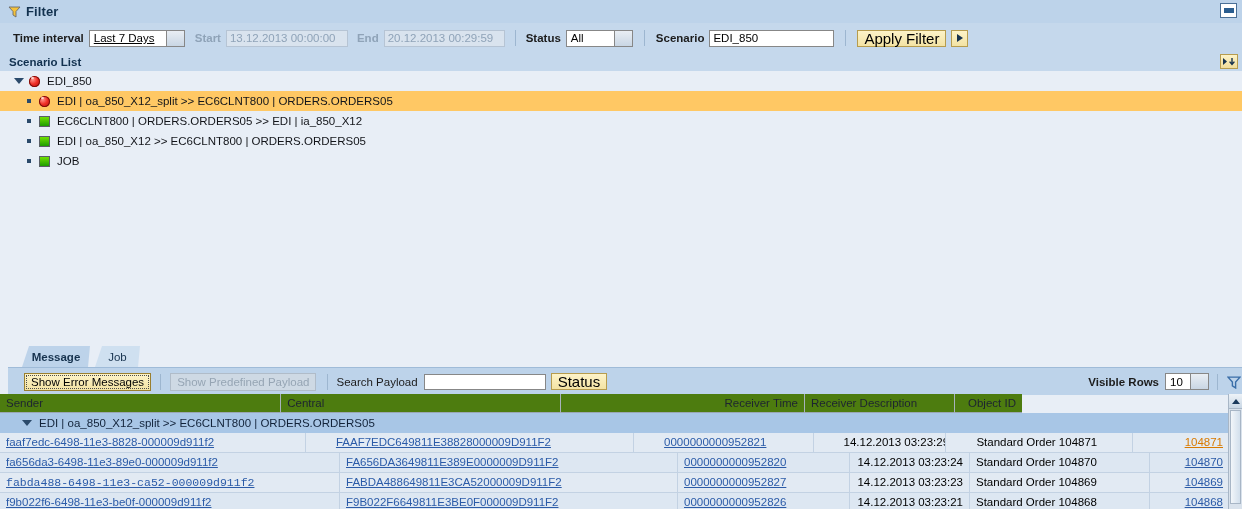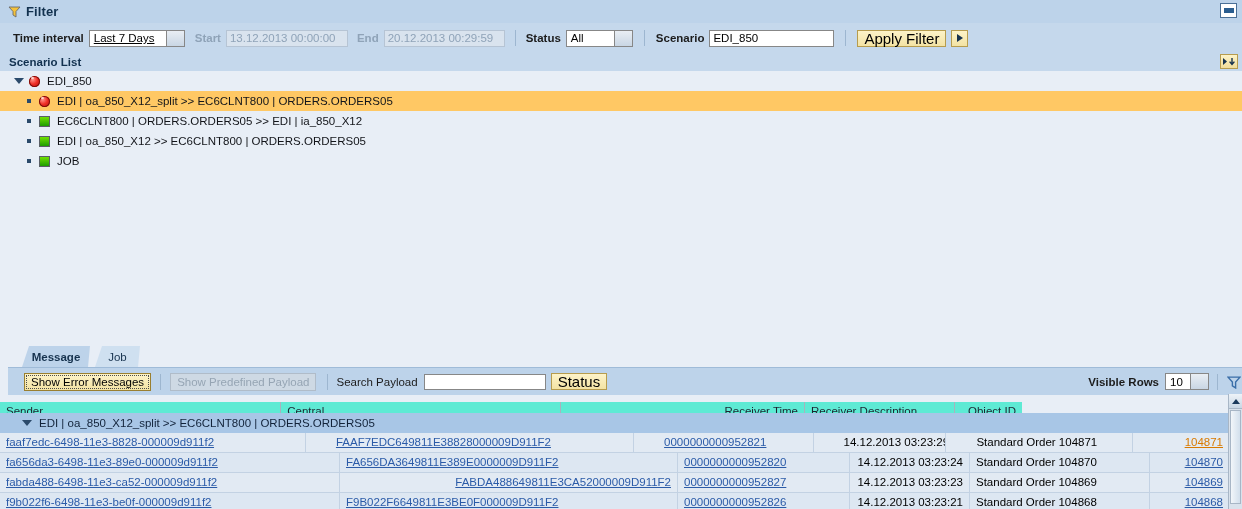--- a/index.html
+++ b/index.html
@@ -162,22 +162,22 @@
   }
   .search-inp {
     height: 16px; width: 122px; box-sizing: border-box;
     background:#fff; border: 1px solid #878787;
   }
   .funnel-icon-btn { display:flex; align-items:center; justify-content:center; }
 
   
   .tbl { position: absolute; left: 0; top: 394px; width: 1242px; height: 115px; }
   .thead {
-    position:absolute; left:0; top:8px; height: 19px; width: 1022px;
-    background: #5eead4; border-bottom: 1px solid #9aa6b3;
+    position:absolute; left:0; top:0; height: 19px; width: 1022px;
+    background: #4d7c0f; border-bottom: 1px solid #9aa6b3;
     display: flex; box-sizing: border-box;
   }
   .th {
     font-size: 11.5px; color: #1d2430; height: 19px; line-height: 19px;
     box-sizing: border-box; padding: 0 6px; overflow: hidden; white-space: nowrap;
     border-right: 1px solid #a8b2bd;
   }
   .th.num { text-align: right; }
   .group-row {
     position:absolute; left:0; top:19px; width: 1229px; height: 20px;
@@ -378,22 +378,22 @@
     <div class="trow alt" style="top:59px;">
       <div class="td" style="width:340px;"><a class="lnk">fa656da3-6498-11e3-89e0-000009d911f2</a></div>
       <div class="td" style="width:338px;"><a class="lnk">FA656DA3649811E389E0000009D911F2</a></div>
       <div class="td" style="width:172px;"><a class="lnk">0000000000952820</a></div>
       <div class="td num" style="width:120px;">14.12.2013 03:23:24</div>
       <div class="td" style="width:180px;">Standard Order 104870</div>
       <div class="td num" style="width:79px;border-right:none;"><a class="lnk">104870</a></div>
     </div>
 
     <div class="trow" style="top:79px;">
-      <div class="td" style="width:340px;"><a class="lnk">fabda488-6498-11e3-ca52-000009d911f2</a></div>
-      <div class="td" style="width:338px;text-align:right;"><a class="lnk">FABDA488649811E3CA52000009D911F2</a></div>
+      <div class="td" style="width:340px;font-family:Liberation Mono, monospace;"><a class="lnk">fabda488-6498-11e3-ca52-000009d911f2</a></div>
+      <div class="td" style="width:338px;"><a class="lnk">FABDA488649811E3CA52000009D911F2</a></div>
       <div class="td" style="width:172px;"><a class="lnk">0000000000952827</a></div>
       <div class="td num" style="width:120px;">14.12.2013 03:23:23</div>
       <div class="td" style="width:180px;">Standard Order 104869</div>
       <div class="td num" style="width:79px;border-right:none;"><a class="lnk">104869</a></div>
     </div>
 
     <div class="trow alt" style="top:99px;">
       <div class="td" style="width:340px;"><a class="lnk">f9b022f6-6498-11e3-be0f-000009d911f2</a></div>
       <div class="td" style="width:338px;"><a class="lnk">F9B022F6649811E3BE0F000009D911F2</a></div>
       <div class="td" style="width:172px;"><a class="lnk">0000000000952826</a></div>

